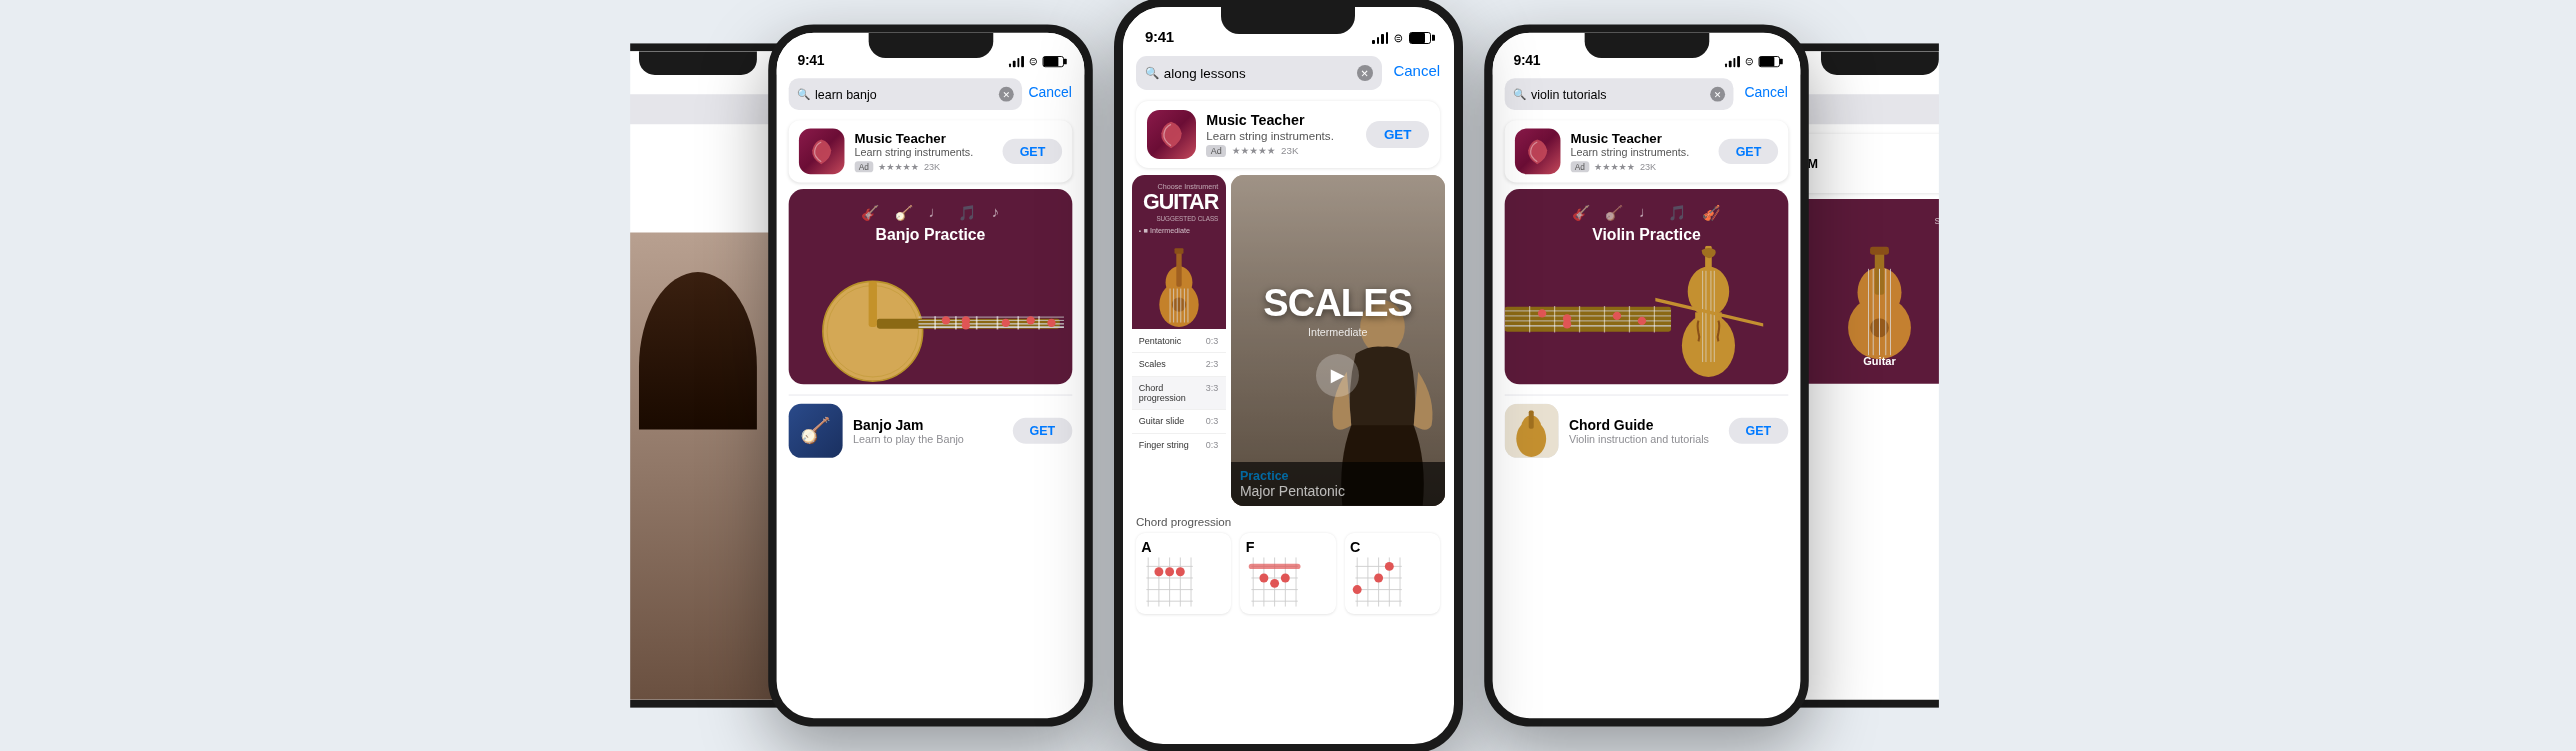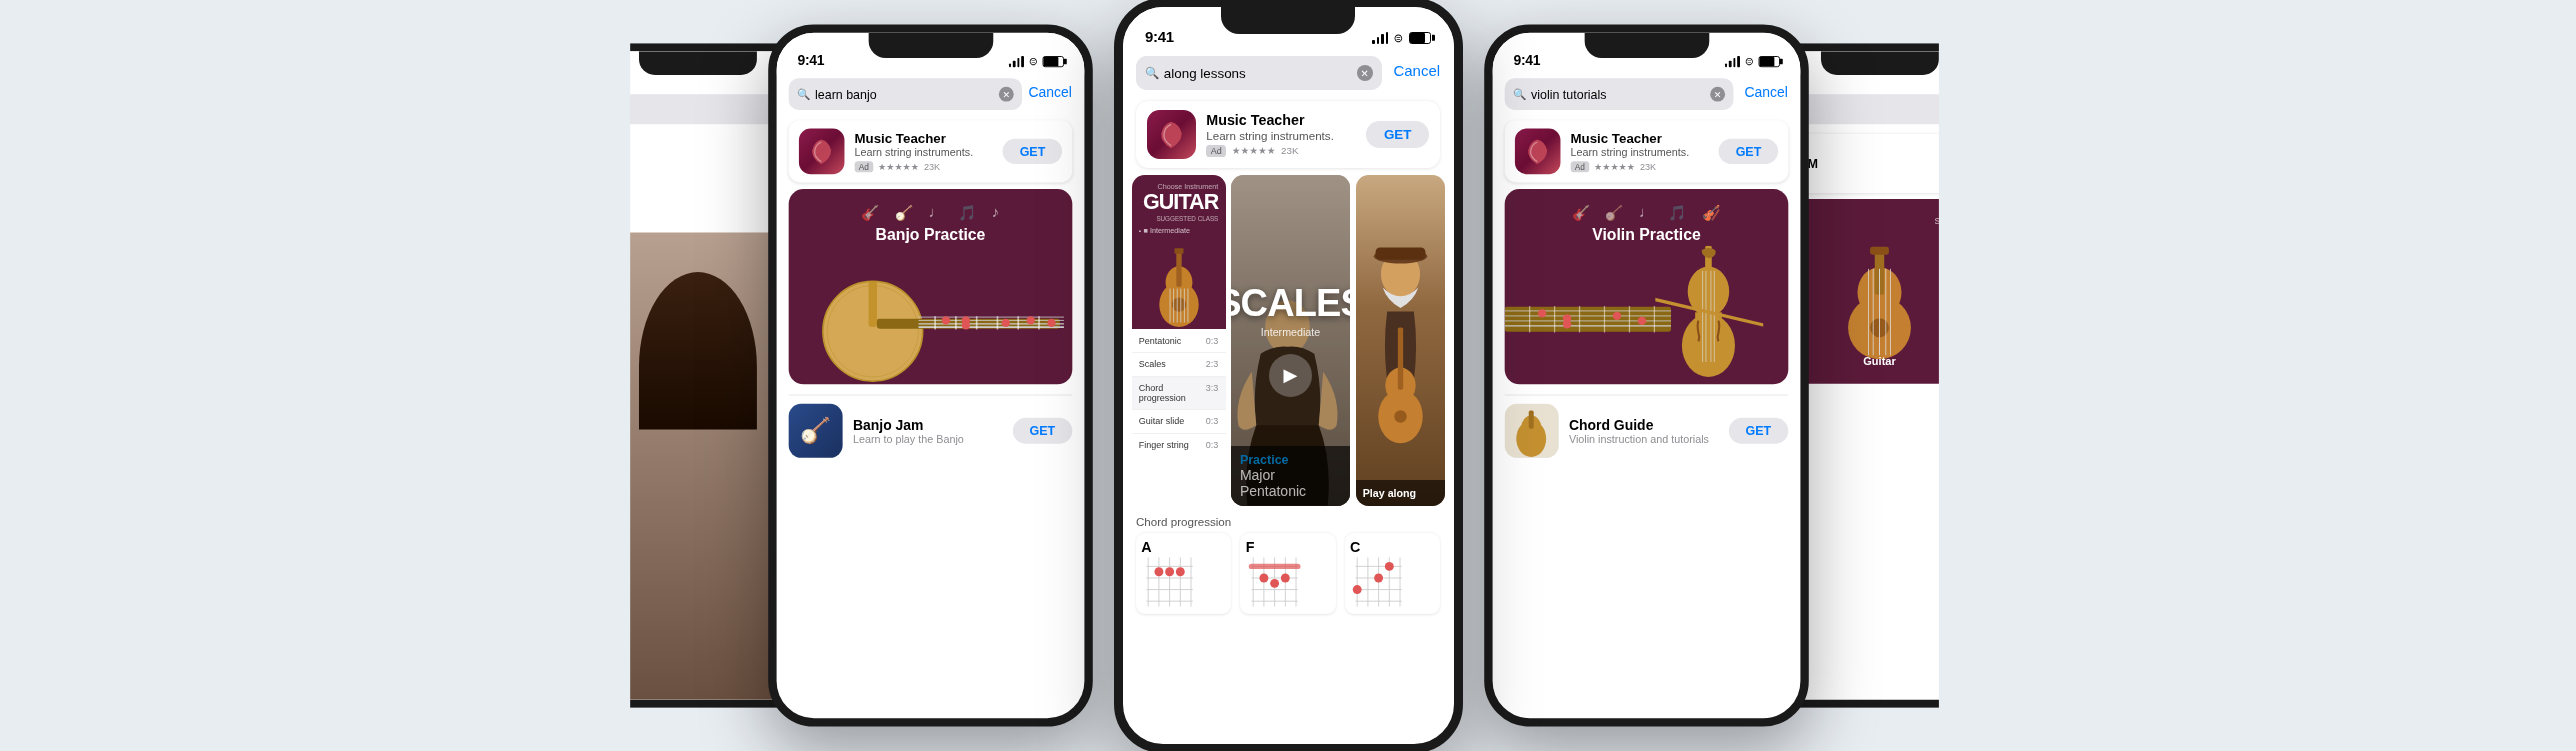--- a/index.html
+++ b/index.html
@@ -484,42 +484,20 @@
           <div style="font-size:10.7px;color:rgba(255,255,255,0.85);margin-top:3.6px;">Intermediate</div>
           <div style="width:43px;height:43px;background:rgba(255,255,255,0.25);border-radius:50%;display:flex;align-items:center;justify-content:center;margin-top:16px;color:#fff;font-size:18px;">▶</div>
         </div>
 
         <div style="position:absolute;bottom:0;left:0;right:0;background:rgba(0,0,0,0.65);padding:7.2px 9px;">
           <div style="color:#0369a1;font-size:12.5px;font-weight:700;">Practice</div>
           <div style="color:rgba(255,255,255,0.7);font-size:14px;">Major Pentatonic</div>
         </div>
       </div>
 
-      <div style="width:89px;border-radius:12.5px;overflow:hidden;position:relative;">
-        <div style="position:absolute;inset:0;background:linear-gradient(180deg,#c8a880 0%,#906840 40%,#604020 100%);">
-          <svg width="89" height="268" viewBox="0 0 100 300" style="position:absolute;bottom:0;left:0;">
-            <ellipse cx="50" cy="40" rx="22" ry="26" fill="#d4a060"></ellipse>
-
-            <ellipse cx="50" cy="20" rx="30" ry="8" fill="#6a4020"></ellipse>
-            <rect x="22" y="10" width="56" height="14" rx="5" fill="#5a3010"></rect>
-
-            <path d="M30 55 Q50 75 70 55 Q65 70 50 78 Q35 70 30 55Z" fill="#e0e0e0"></path>
-            <path d="M35 82 Q30 120 35 160 Q50 175 65 160 Q70 120 65 82 Z" fill="#4a3020"></path>
-
-            <ellipse cx="50" cy="200" rx="25" ry="30" fill="#c48030"></ellipse>
-            <ellipse cx="50" cy="165" rx="17" ry="20" fill="#c48030"></ellipse>
-            <rect x="47" y="100" width="6" height="70" fill="#a06020" rx="2"></rect>
-            <circle cx="50" cy="200" r="7" fill="#8a5018" opacity="0.8"></circle>
-          </svg>
-        </div>
-
-        <div style="position:absolute;bottom:0;left:0;right:0;background:rgba(0,0,0,0.6);padding:7.2px 7.2px;">
-          <div style="color:#fff;font-size:10.7px;font-weight:600;">Play along</div>
-        </div>
-      </div>
     </div>
 
     <div style="position:absolute;top:508px;left:13.4px;right:13.4px;">
       <div style="font-size:11.6px;color:#555;margin-bottom:5.4px;font-weight:500;">Chord progression</div>
       <div style="display:flex;gap:9px;">
 
         <div style="flex:1;background:#fff;border-radius:9px;padding:5.4px;height:81px;position:relative;box-shadow:0 0.9px 2.7px rgba(0,0,0,0.1);">
           <div style="font-size:14.3px;font-weight:700;color:#000;">A</div>
           <svg width="63" height="58" viewBox="0 0 70 65" style="position:absolute;bottom:3.6px;left:3.6px;">
             <line x1="10" y1="5" x2="10" y2="60" stroke="#ccc" stroke-width="1"></line>

